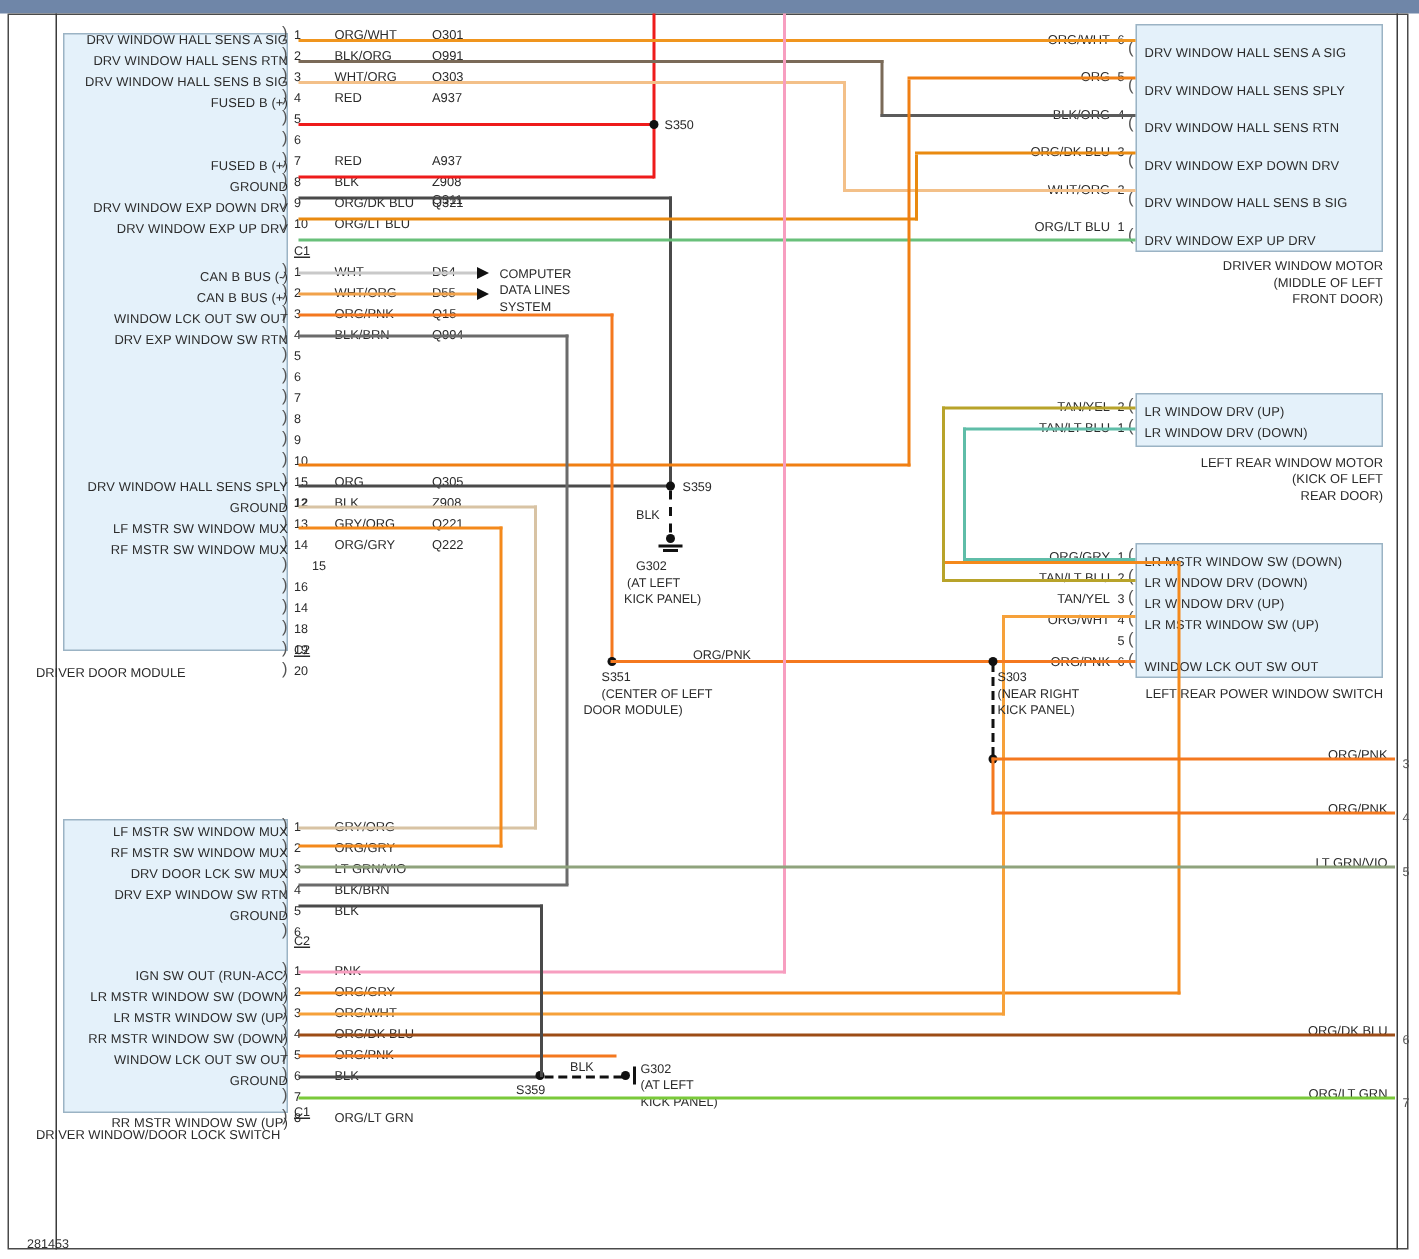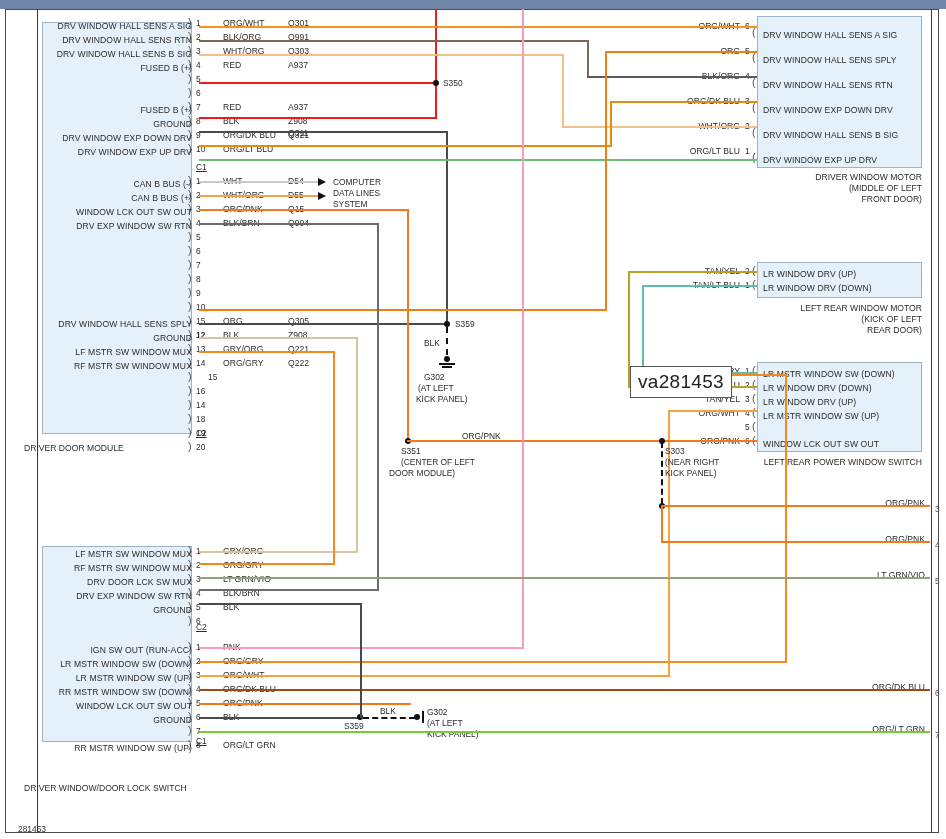--- a/index.html
+++ b/index.html
@@ -151,21 +151,21 @@
       <div class="brk" style="left:188px;top:415px;">)</div>
       <div class="pin" style="left:196px;top:414px;">18</div>
       <div class="brk" style="left:188px;top:429px;">)</div>
       <div class="pin" style="left:196px;top:428px;">19</div>
       <div class="brk" style="left:188px;top:443px;">)</div>
       <div class="pin" style="left:196px;top:442px;">20</div>
     </div>
   <div class="cn" style="left:196px;top:428px;">C2</div>
 
   <div class="conn" style="left:42px;top:546px;width:150px;height:196px;"></div>
-  <div class="cap" style="left:24px;top:751px;margin-top:32px;">DRIVER WINDOW/DOOR LOCK SWITCH</div>
+  <div class="cap" style="left:24px;top:751px;">DRIVER WINDOW/DOOR LOCK SWITCH</div>
 
   <div id="dwdls-c2">
       <div class="brk" style="left:188px;top:547px;">)</div>
       <div class="pin" style="left:196px;top:546px;">1</div>
       <div class="cl r" style="left:2px;top:549px;width:190px;">LF MSTR SW WINDOW MUX</div>
       <div class="wn" style="left:223px;top:546px;">GRY/ORG</div>
       <div class="brk" style="left:188px;top:561px;">)</div>
       <div class="pin" style="left:196px;top:560px;">2</div>
       <div class="cl r" style="left:2px;top:563px;width:190px;">RF MSTR SW WINDOW MUX</div>
       <div class="wn" style="left:223px;top:560px;">ORG/GRY</div>
@@ -420,16 +420,15 @@
   <div class="dot" style="left:659px;top:438px;"></div>
   <div class="note" style="left:665px;top:446px;">S303</div>
   <div class="note" style="left:665px;top:457px;text-align:center;">(NEAR RIGHT</div>
   <div class="note" style="left:665px;top:468px;">KICK PANEL)</div>
   <div class="dash" style="left:661px;top:442px;height:62px;"></div>
   <div class="dot" style="left:659px;top:503px;"></div>
   <div class="w" style="left:661px;top:505px;width:269px;height:2px;background:#f4781f;"></div>
   <div class="w" style="left:661px;top:505px;width:2px;height:38px;background:#f4781f;"></div>
   <div class="w" style="left:661px;top:541px;width:269px;height:2px;background:#f4781f;"></div>
 
-  <div id="wm">va281453</div>
 
   <div id="footer">281453</div>
 </div>
 
 </body></html>

